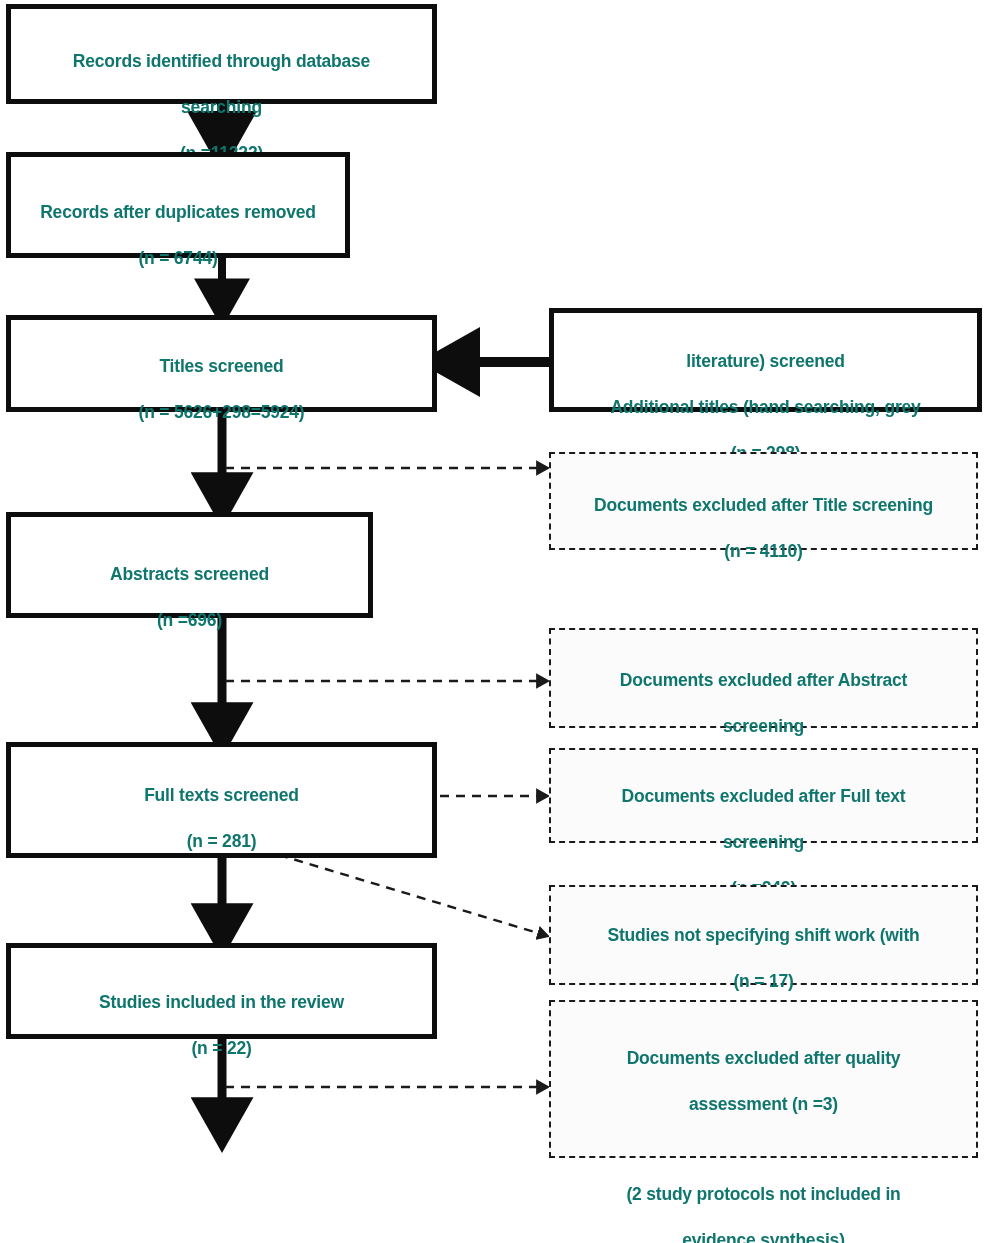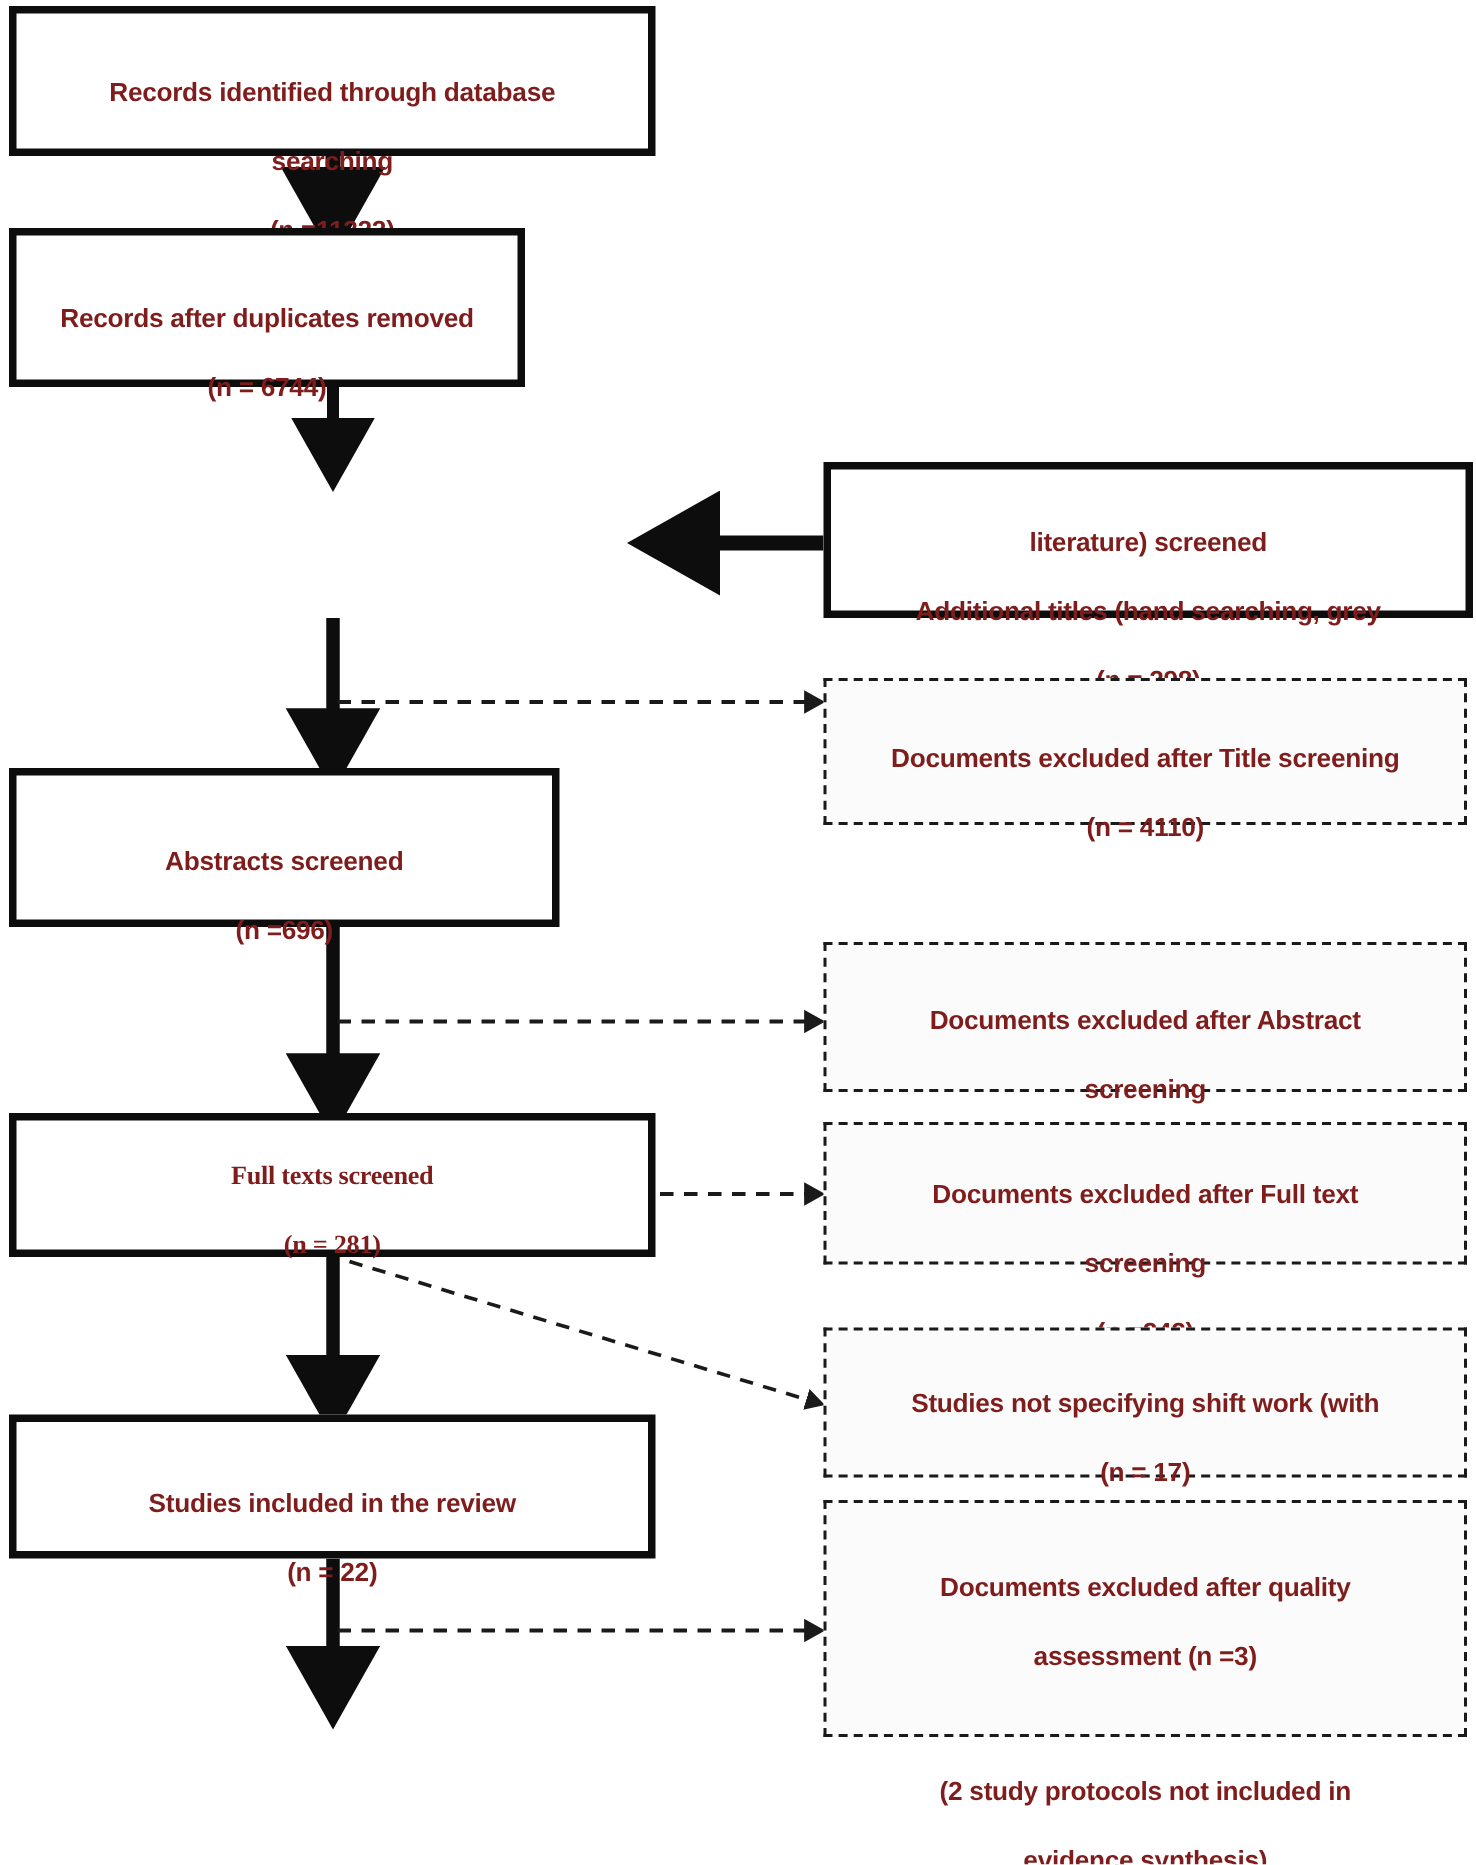--- a/index.html
+++ b/index.html
@@ -15,21 +15,21 @@
     font-family: "Liberation Sans", sans-serif;
     overflow: hidden;
   }
   .box {
     position: absolute;
     box-sizing: border-box;
     display: flex;
     align-items: flex-start;
     justify-content: center;
     text-align: center;
-    color: #7f1d1d;
+    color: #0f766e;
     font-size: 17.5px;
     line-height: 1.32;
     font-weight: 600;
     letter-spacing: -0.2px;
   }
   .box .txt {
     width: 100%;
     padding: 0 10px;
     white-space: pre-line;
   }
@@ -122,29 +122,35 @@
     </div>
   </div>
 
   <div class="box solid" style="left:6px; top:152px; width:344px; height:106px; padding-top:21px;">
     <div class="txt">
       <div>Records after duplicates removed</div>
       <div>(n = 6744)</div>
     </div>
   </div>
 
+  <div class="box solid" style="left:6px; top:315px; width:431px; height:97px; padding-top:12px;">
+    <div class="txt">
+      <div>Titles screened</div>
+      <div>(n = 5626+298=5924)</div>
+    </div>
+  </div>
 
   <div class="box solid" style="left:6px; top:512px; width:367px; height:106px; padding-top:23px;">
     <div class="txt">
       <div>Abstracts screened</div>
       <div>(n =696)</div>
     </div>
   </div>
 
-  <div class="box solid" style="left:6px; top:742px; width:431px; height:96px; padding-top:2px;font-family:Liberation Serif, serif;">
+  <div class="box solid" style="left:6px; top:742px; width:431px; height:116px; padding-top:14px;">
     <div class="txt">
       <div>Full texts screened</div>
       <div>(n = 281)</div>
     </div>
   </div>
 
   <div class="box solid" style="left:6px; top:943px; width:431px; height:96px; padding-top:20px;">
     <div class="txt">
       <div>Studies included in the review</div>
       <div>(n = 22)</div>

